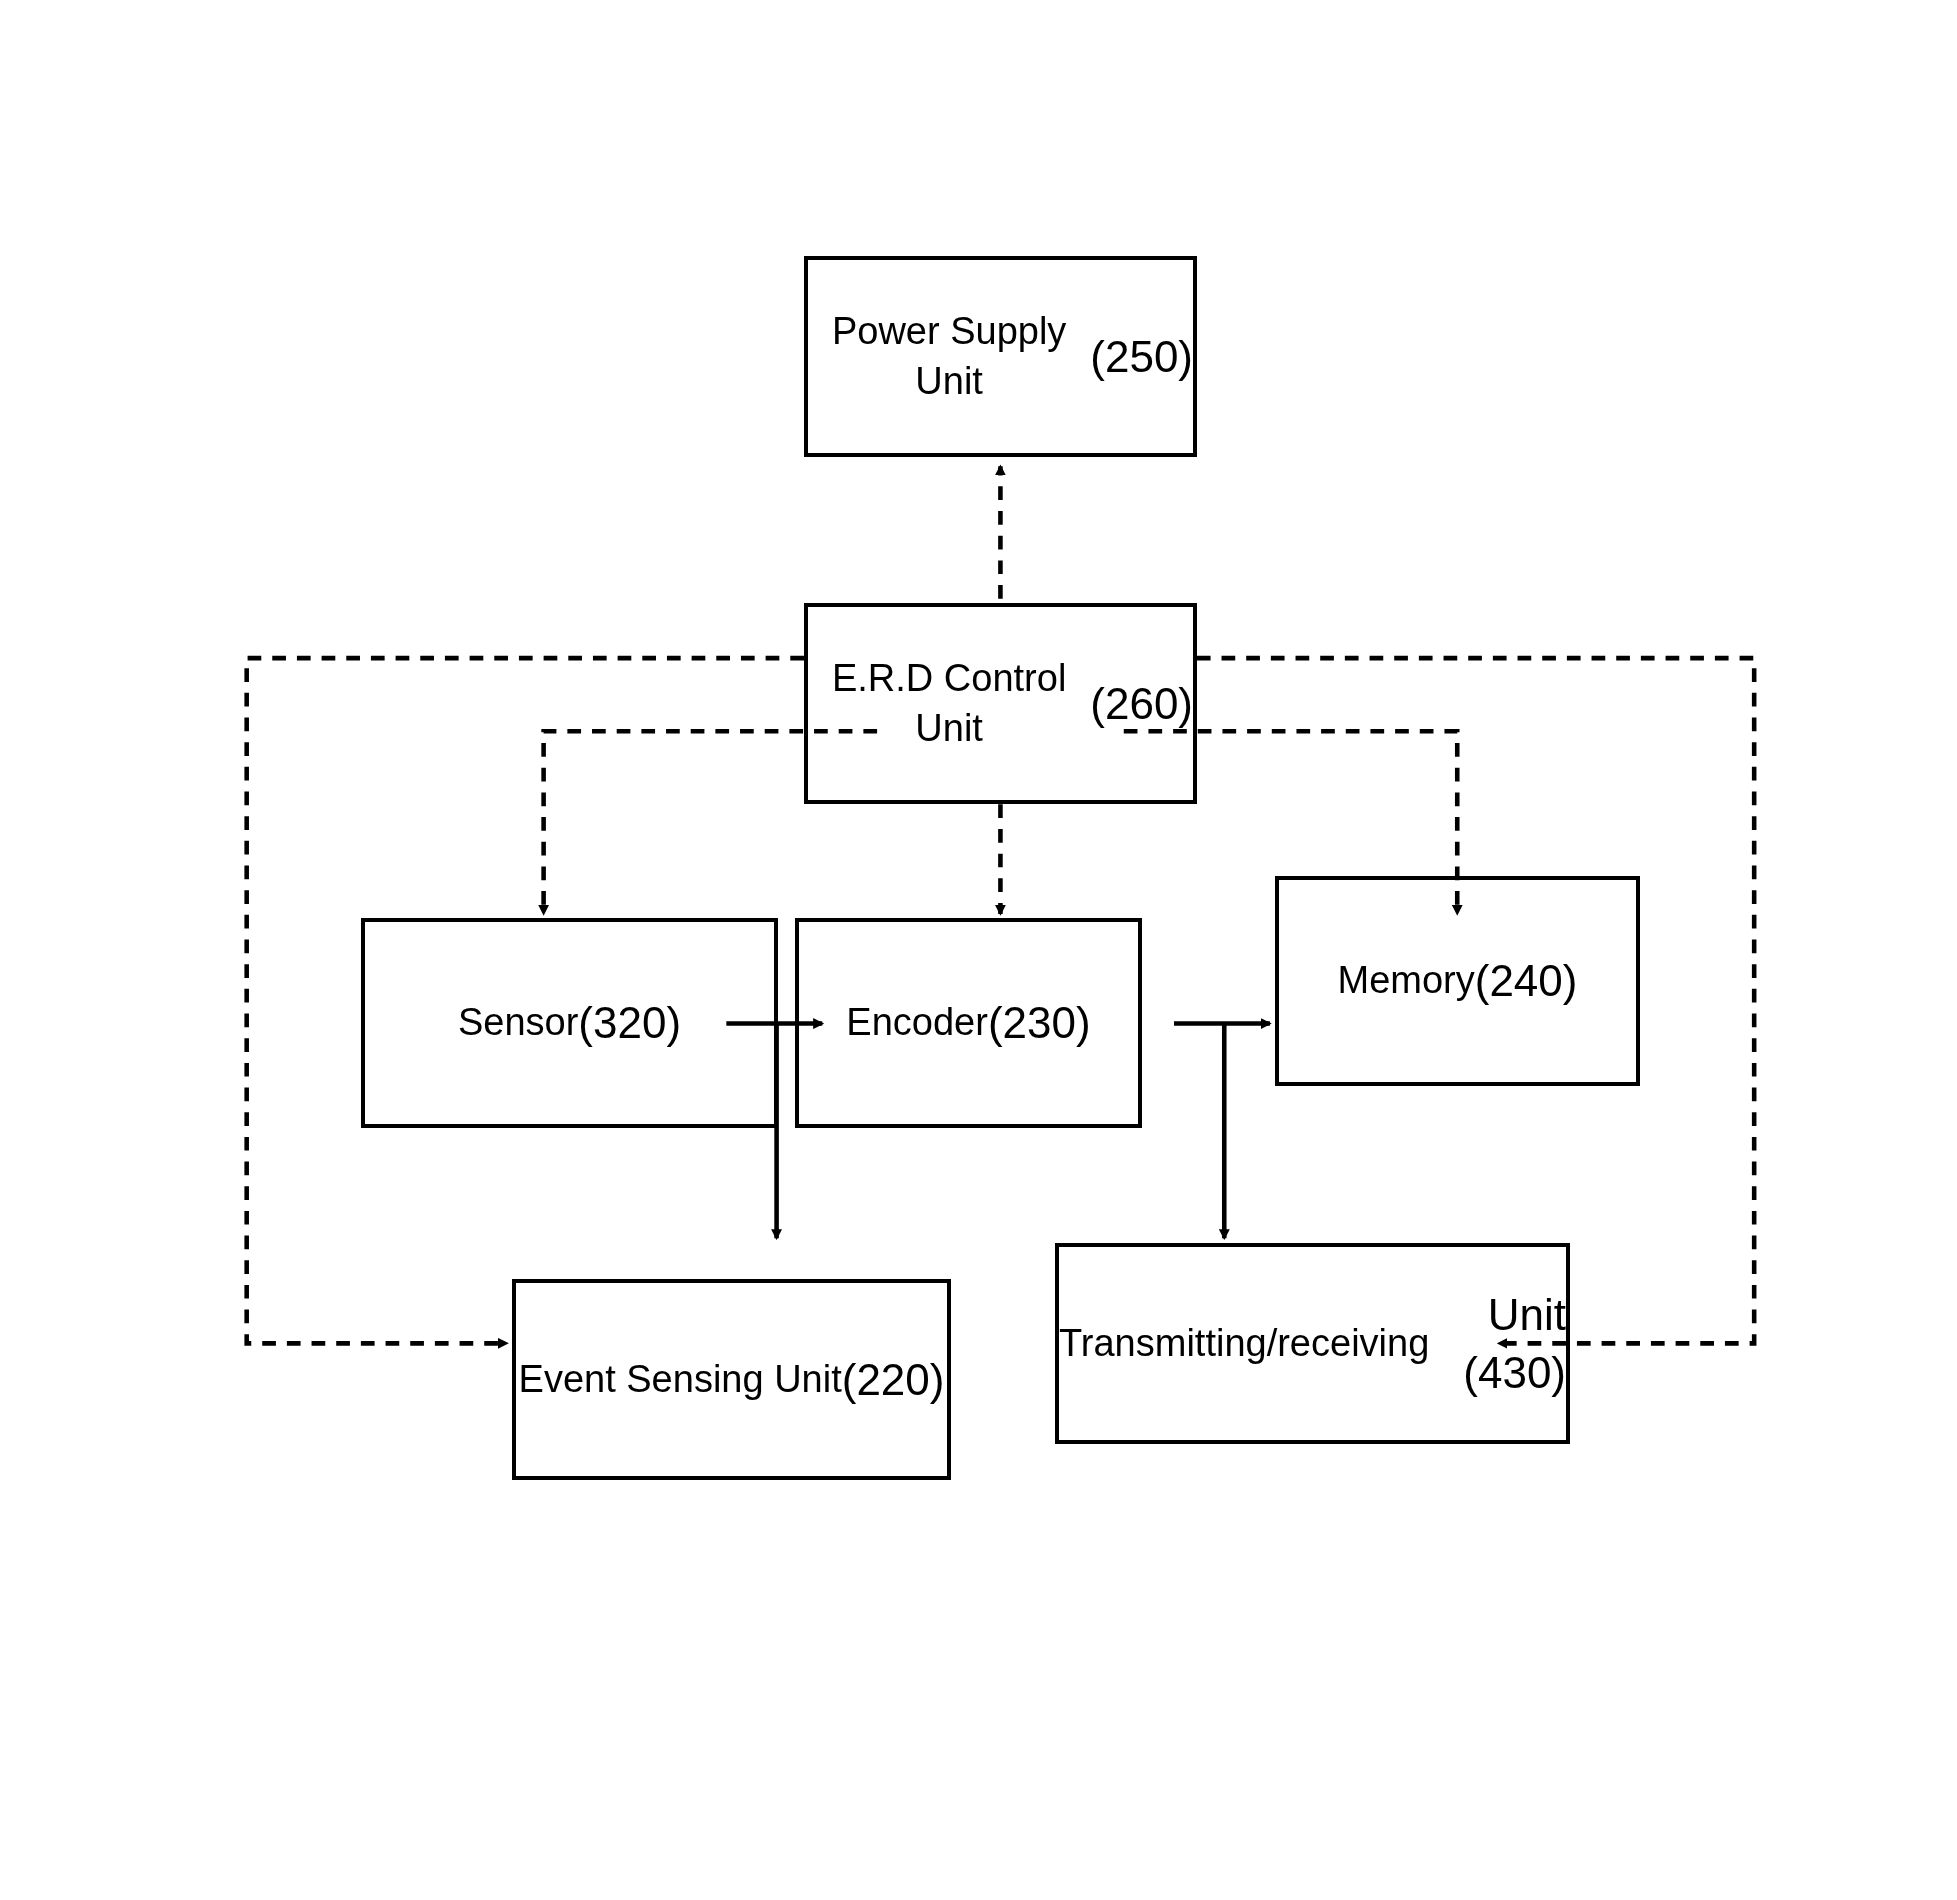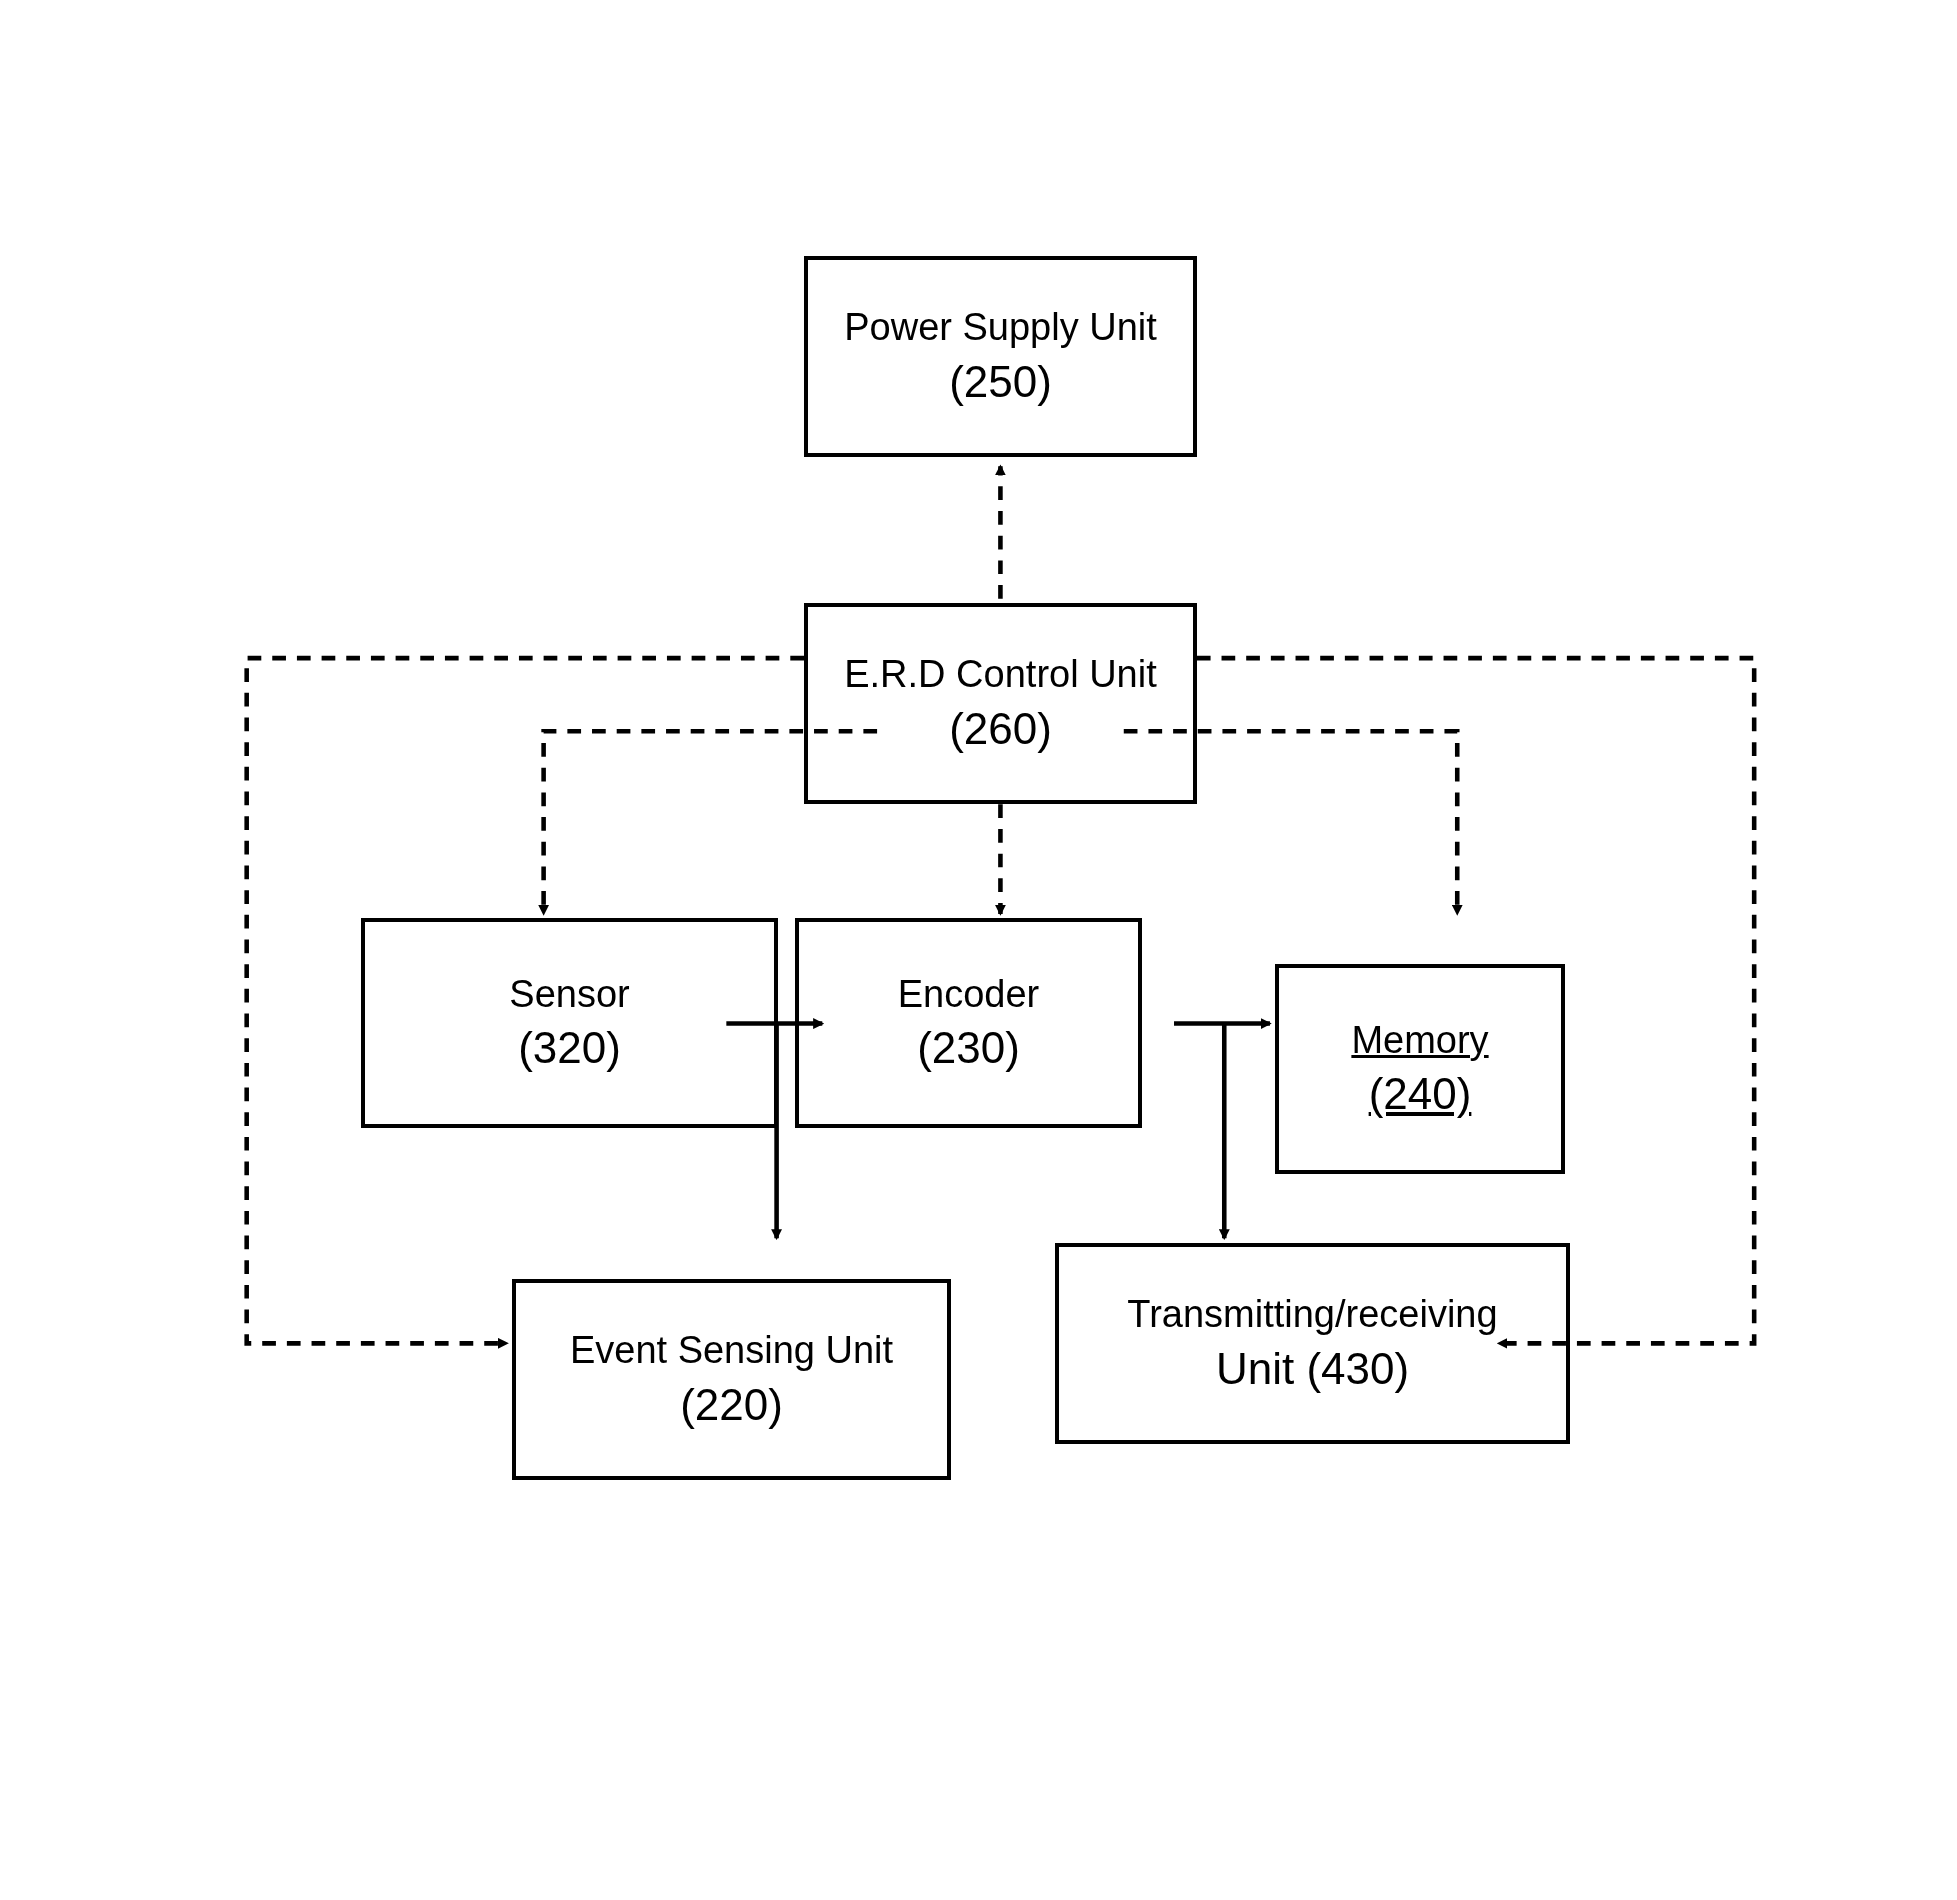--- a/index.html
+++ b/index.html
@@ -19,21 +19,21 @@
       top: 0;
       left: 0;
       width: 100%;
       height: 100%;
     }
     .box {
       position: absolute;
       border: 4.6px solid black;
       background: white;
       display: flex;
-      flex-direction: column;
+      flex-direction: row;
       justify-content: center;
       align-items: center;
       text-align: center;
     }
     .box-label {
       font-size: 38px;
       line-height: 1.3;
     }
     .box-number {
       font-size: 44px;
@@ -67,21 +67,21 @@
   <div class="box" style="left:361px; top:918px; width:417px; height:210px;">
     <div class="box-label">Sensor</div>
     <div class="box-number">(320)</div>
   </div>
 
   <div class="box" style="left:795px; top:918px; width:347px; height:210px;">
     <div class="box-label">Encoder</div>
     <div class="box-number">(230)</div>
   </div>
 
-  <div class="box" style="left:1275px; top:964px; width:290px; height:210px;text-decoration:underline;">
+  <div class="box" style="left:1275px; top:876px; width:365px; height:210px;">
     <div class="box-label">Memory</div>
     <div class="box-number">(240)</div>
   </div>
 
   <div class="box" style="left:512px; top:1279px; width:439px; height:201px;">
     <div class="box-label">Event Sensing Unit</div>
     <div class="box-number">(220)</div>
   </div>
 
   <div class="box" style="left:1055px; top:1243px; width:515px; height:201px;">

